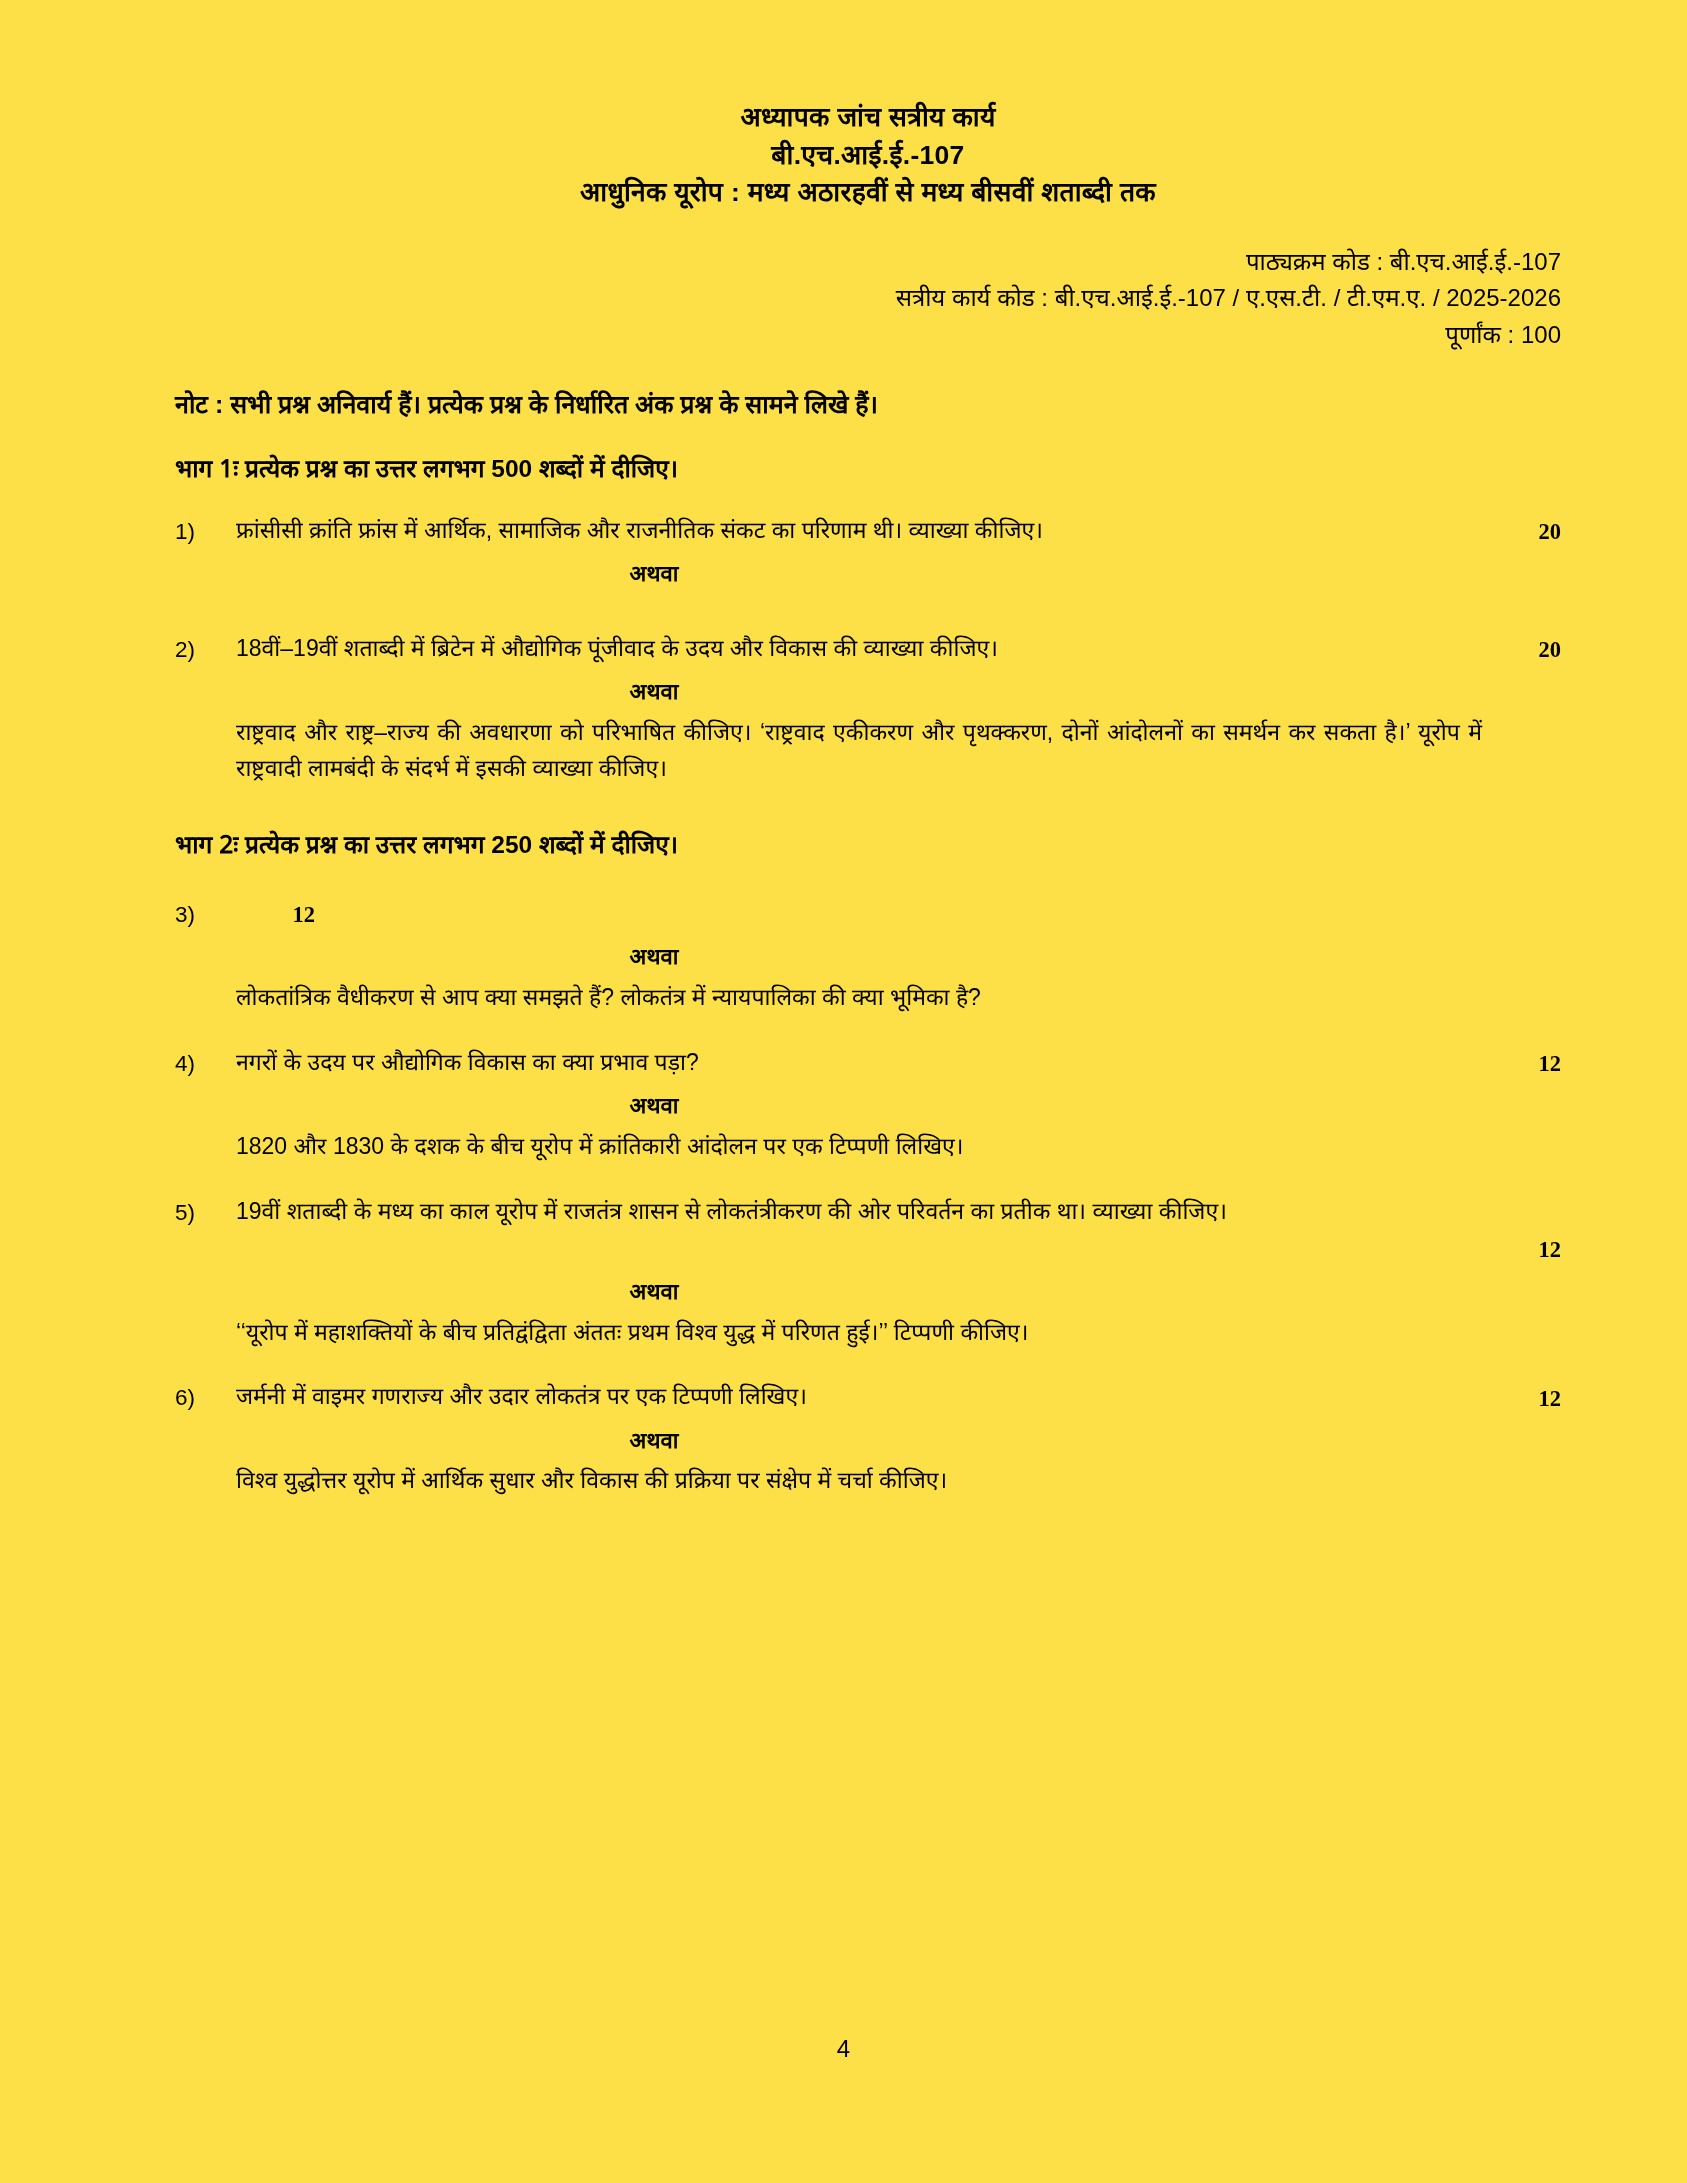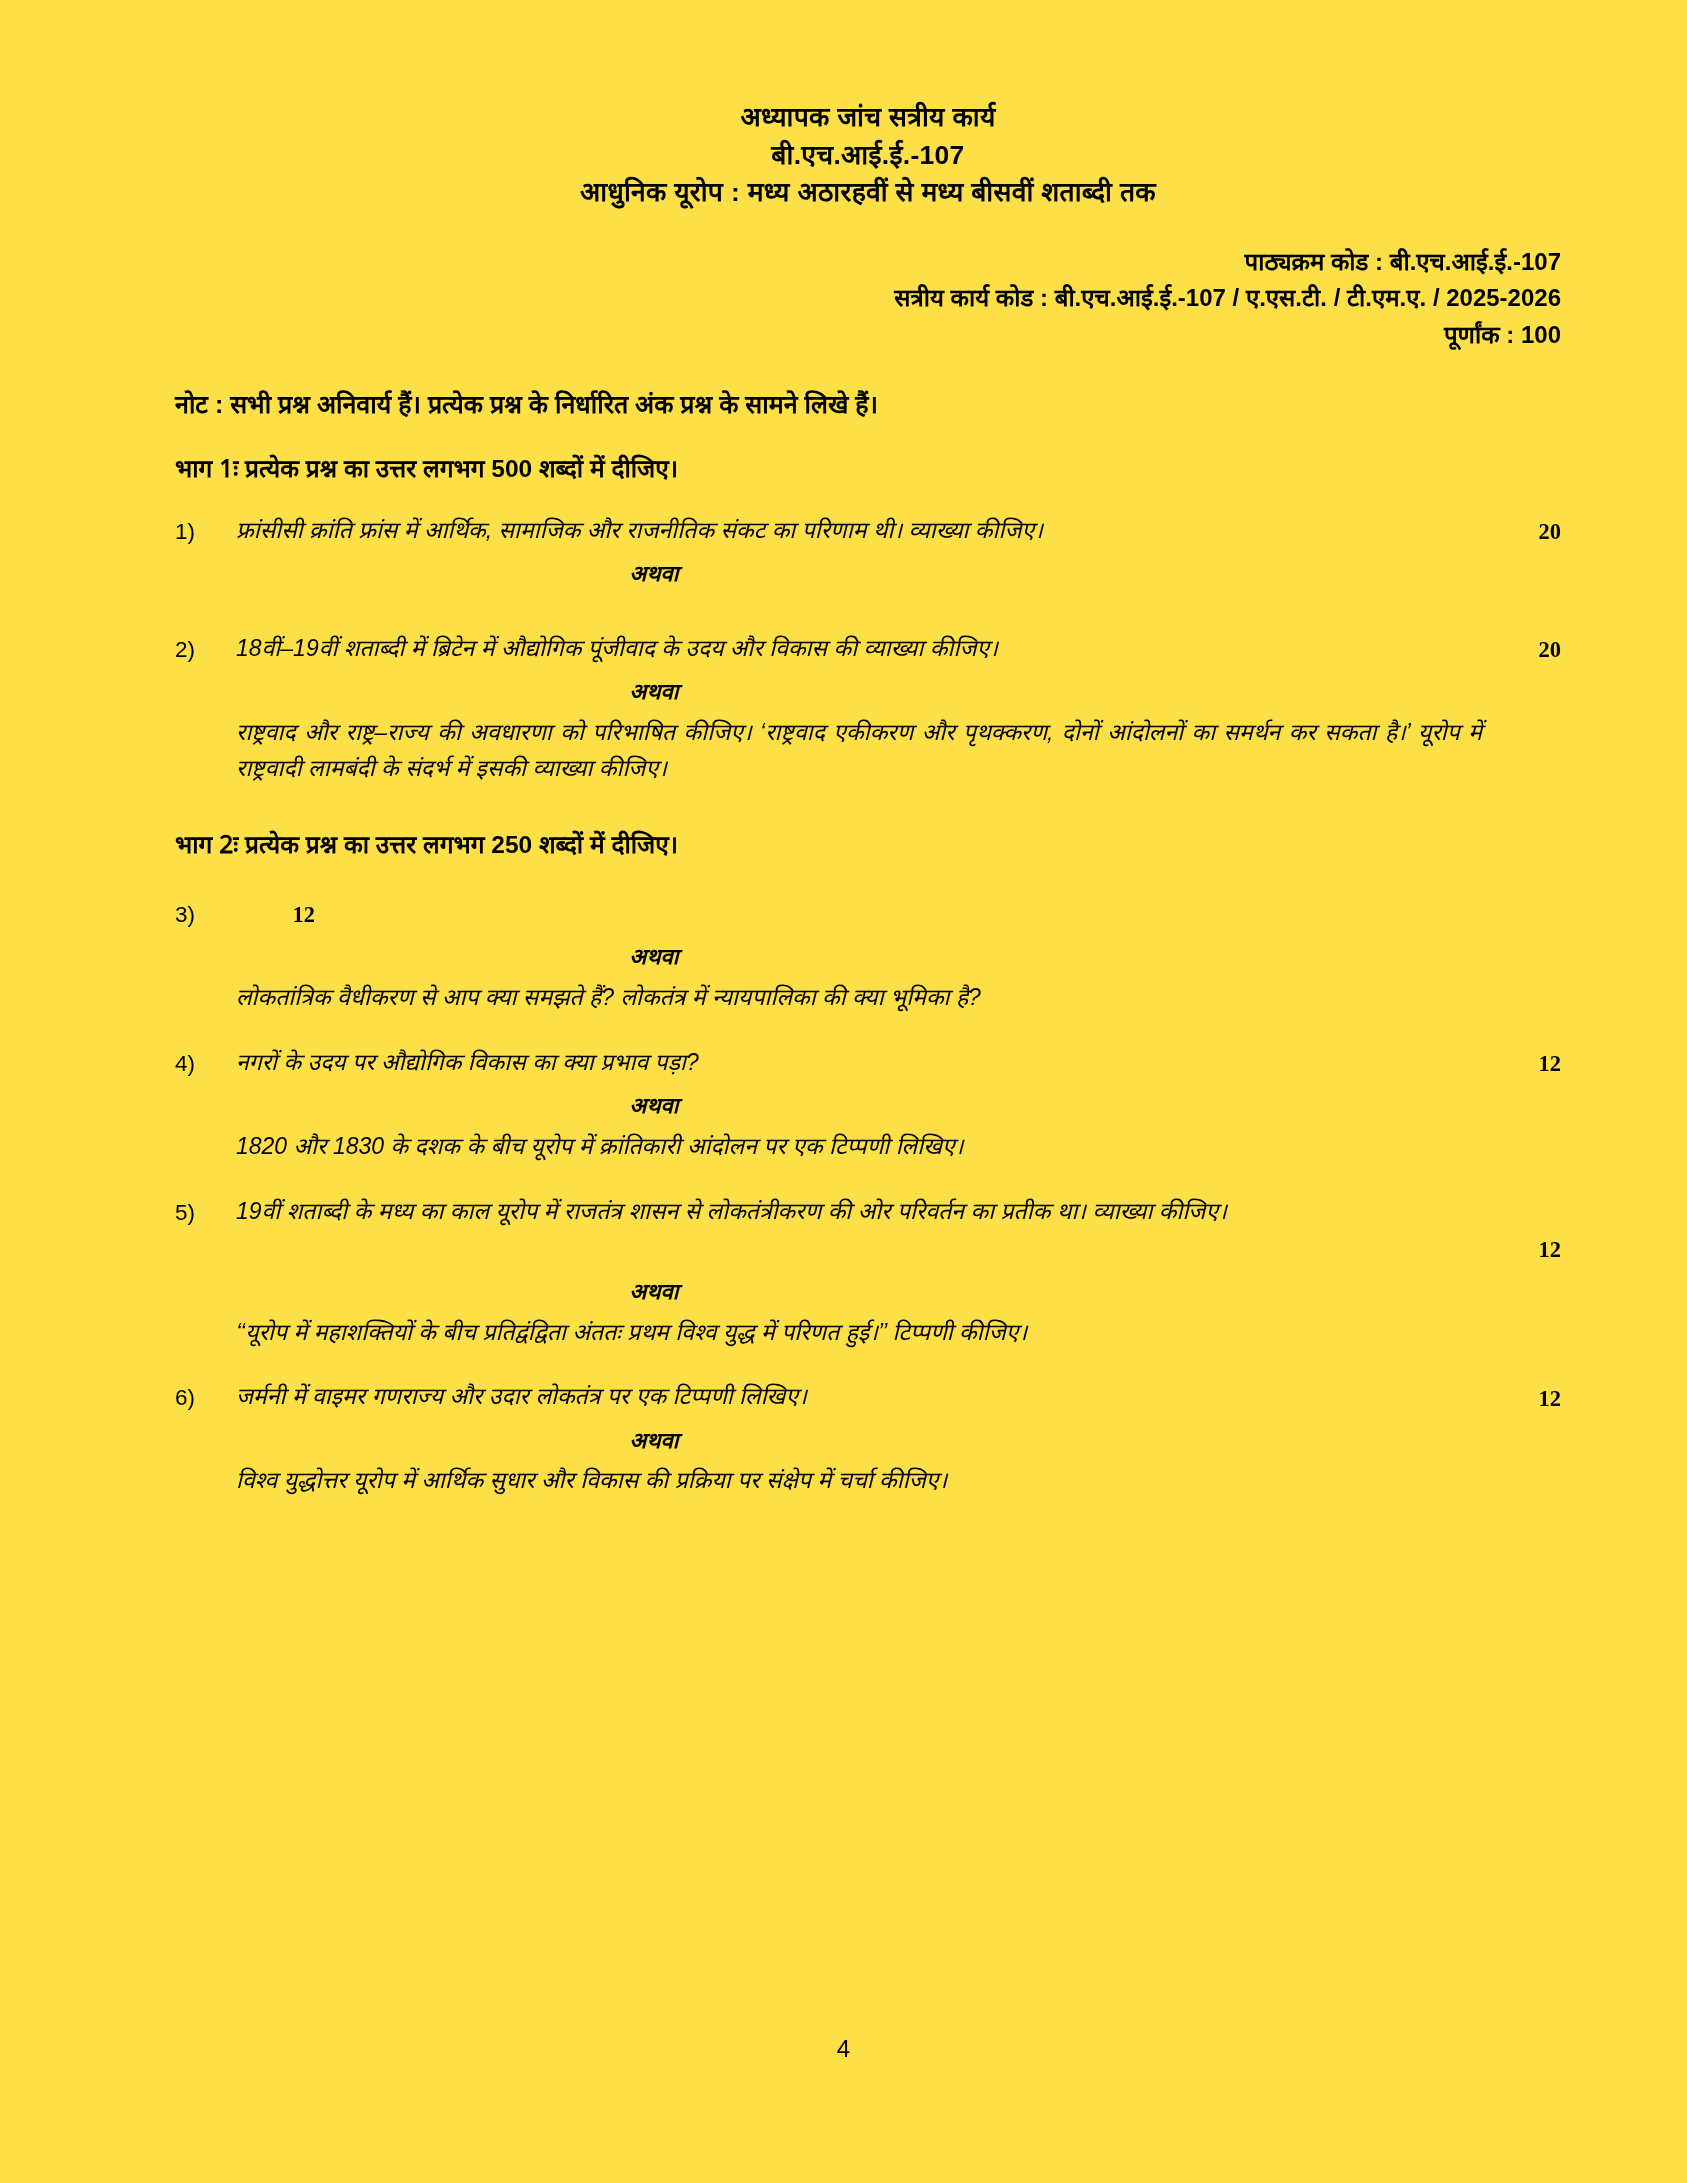--- a/index.html
+++ b/index.html
@@ -32,21 +32,21 @@
     white-space: nowrap;
   }
   .header .hline.title {
     font-size: 26.5px;
   }
 
   
   .codeblock {
     margin-top: 32px;
     text-align: right;
-    font-weight: bold;
+    font-weight: normal;
     font-size: 24px;
     line-height: 1.52;
   }
 
   
   .note {
     margin-top: 34px;
     font-weight: bold;
     font-size: 25px;
     line-height: 1.4;
@@ -76,21 +76,20 @@
   .qnum {
     width: 61px;
     flex: 0 0 61px;
     font-size: 22.5px;
     line-height: 1.52;
     padding-top: 2px;
   }
   .qbody {
     flex: 1 1 auto;
     min-width: 0;
-    font-style: italic;
   }
   .qtext {
     font-size: 23px;
     line-height: 1.56;
     text-align: left;
   }
   .qtext.justify {
     text-align: justify;
     text-align-last: left;
   }

